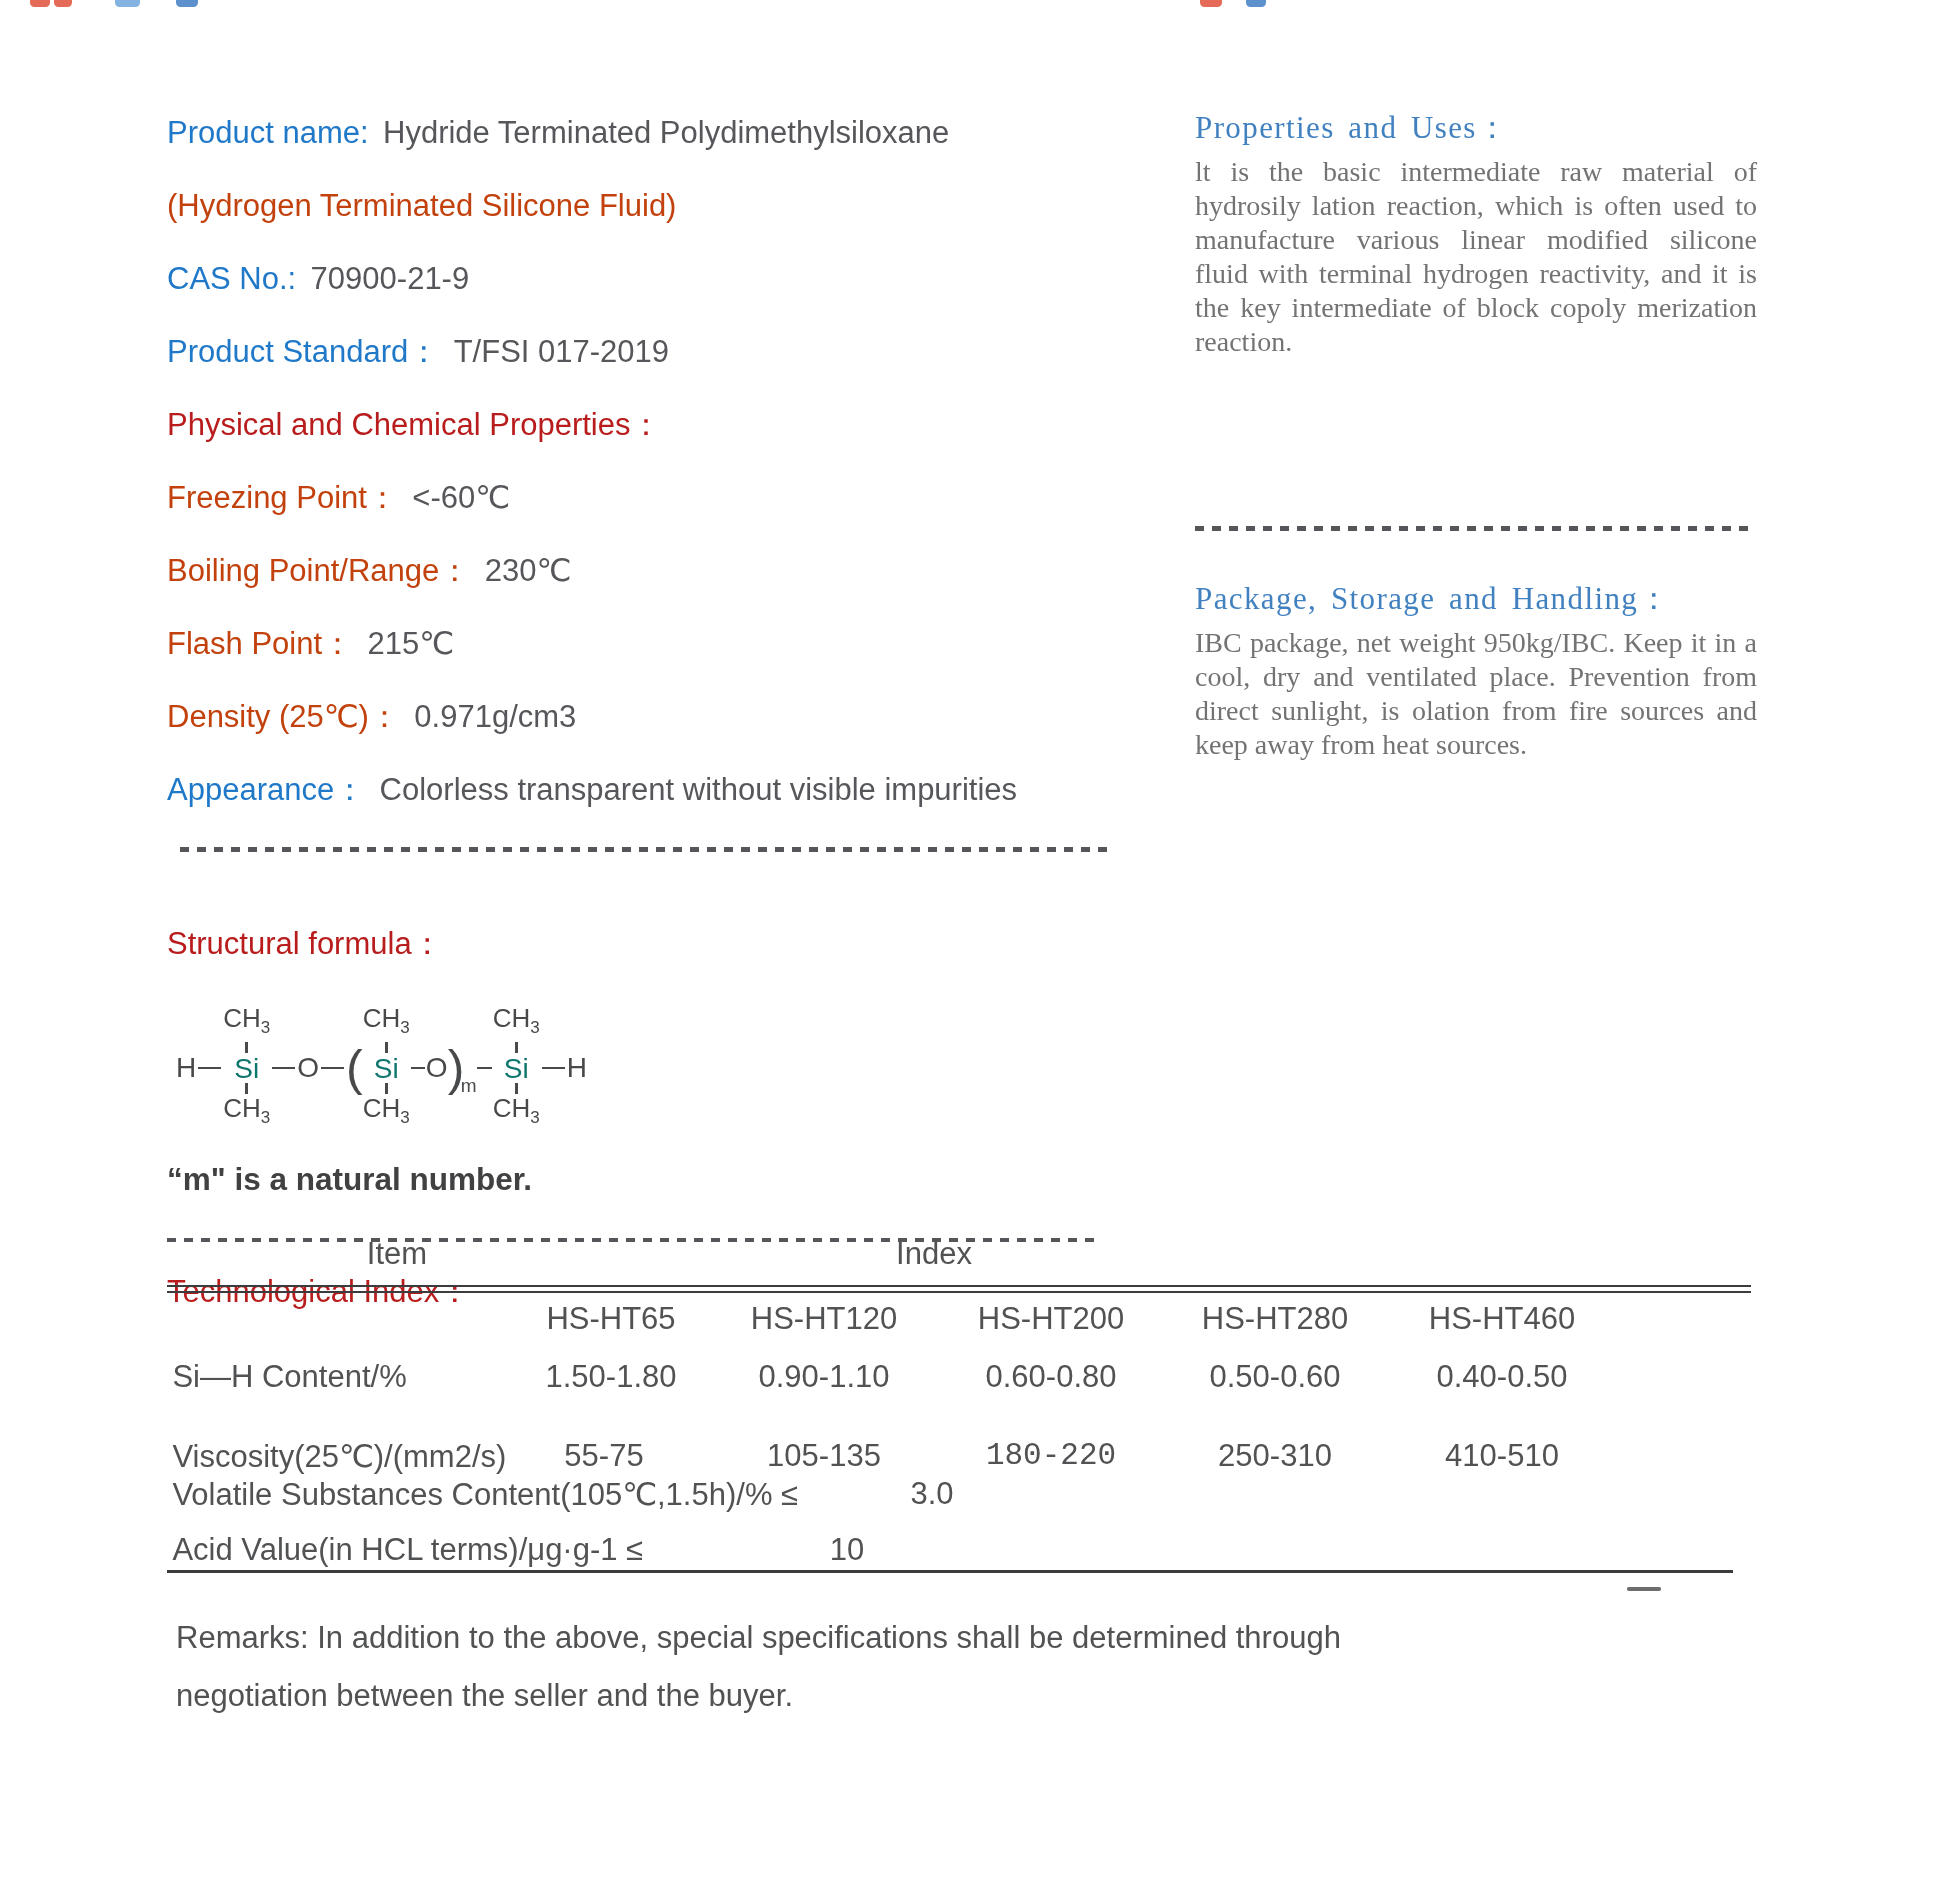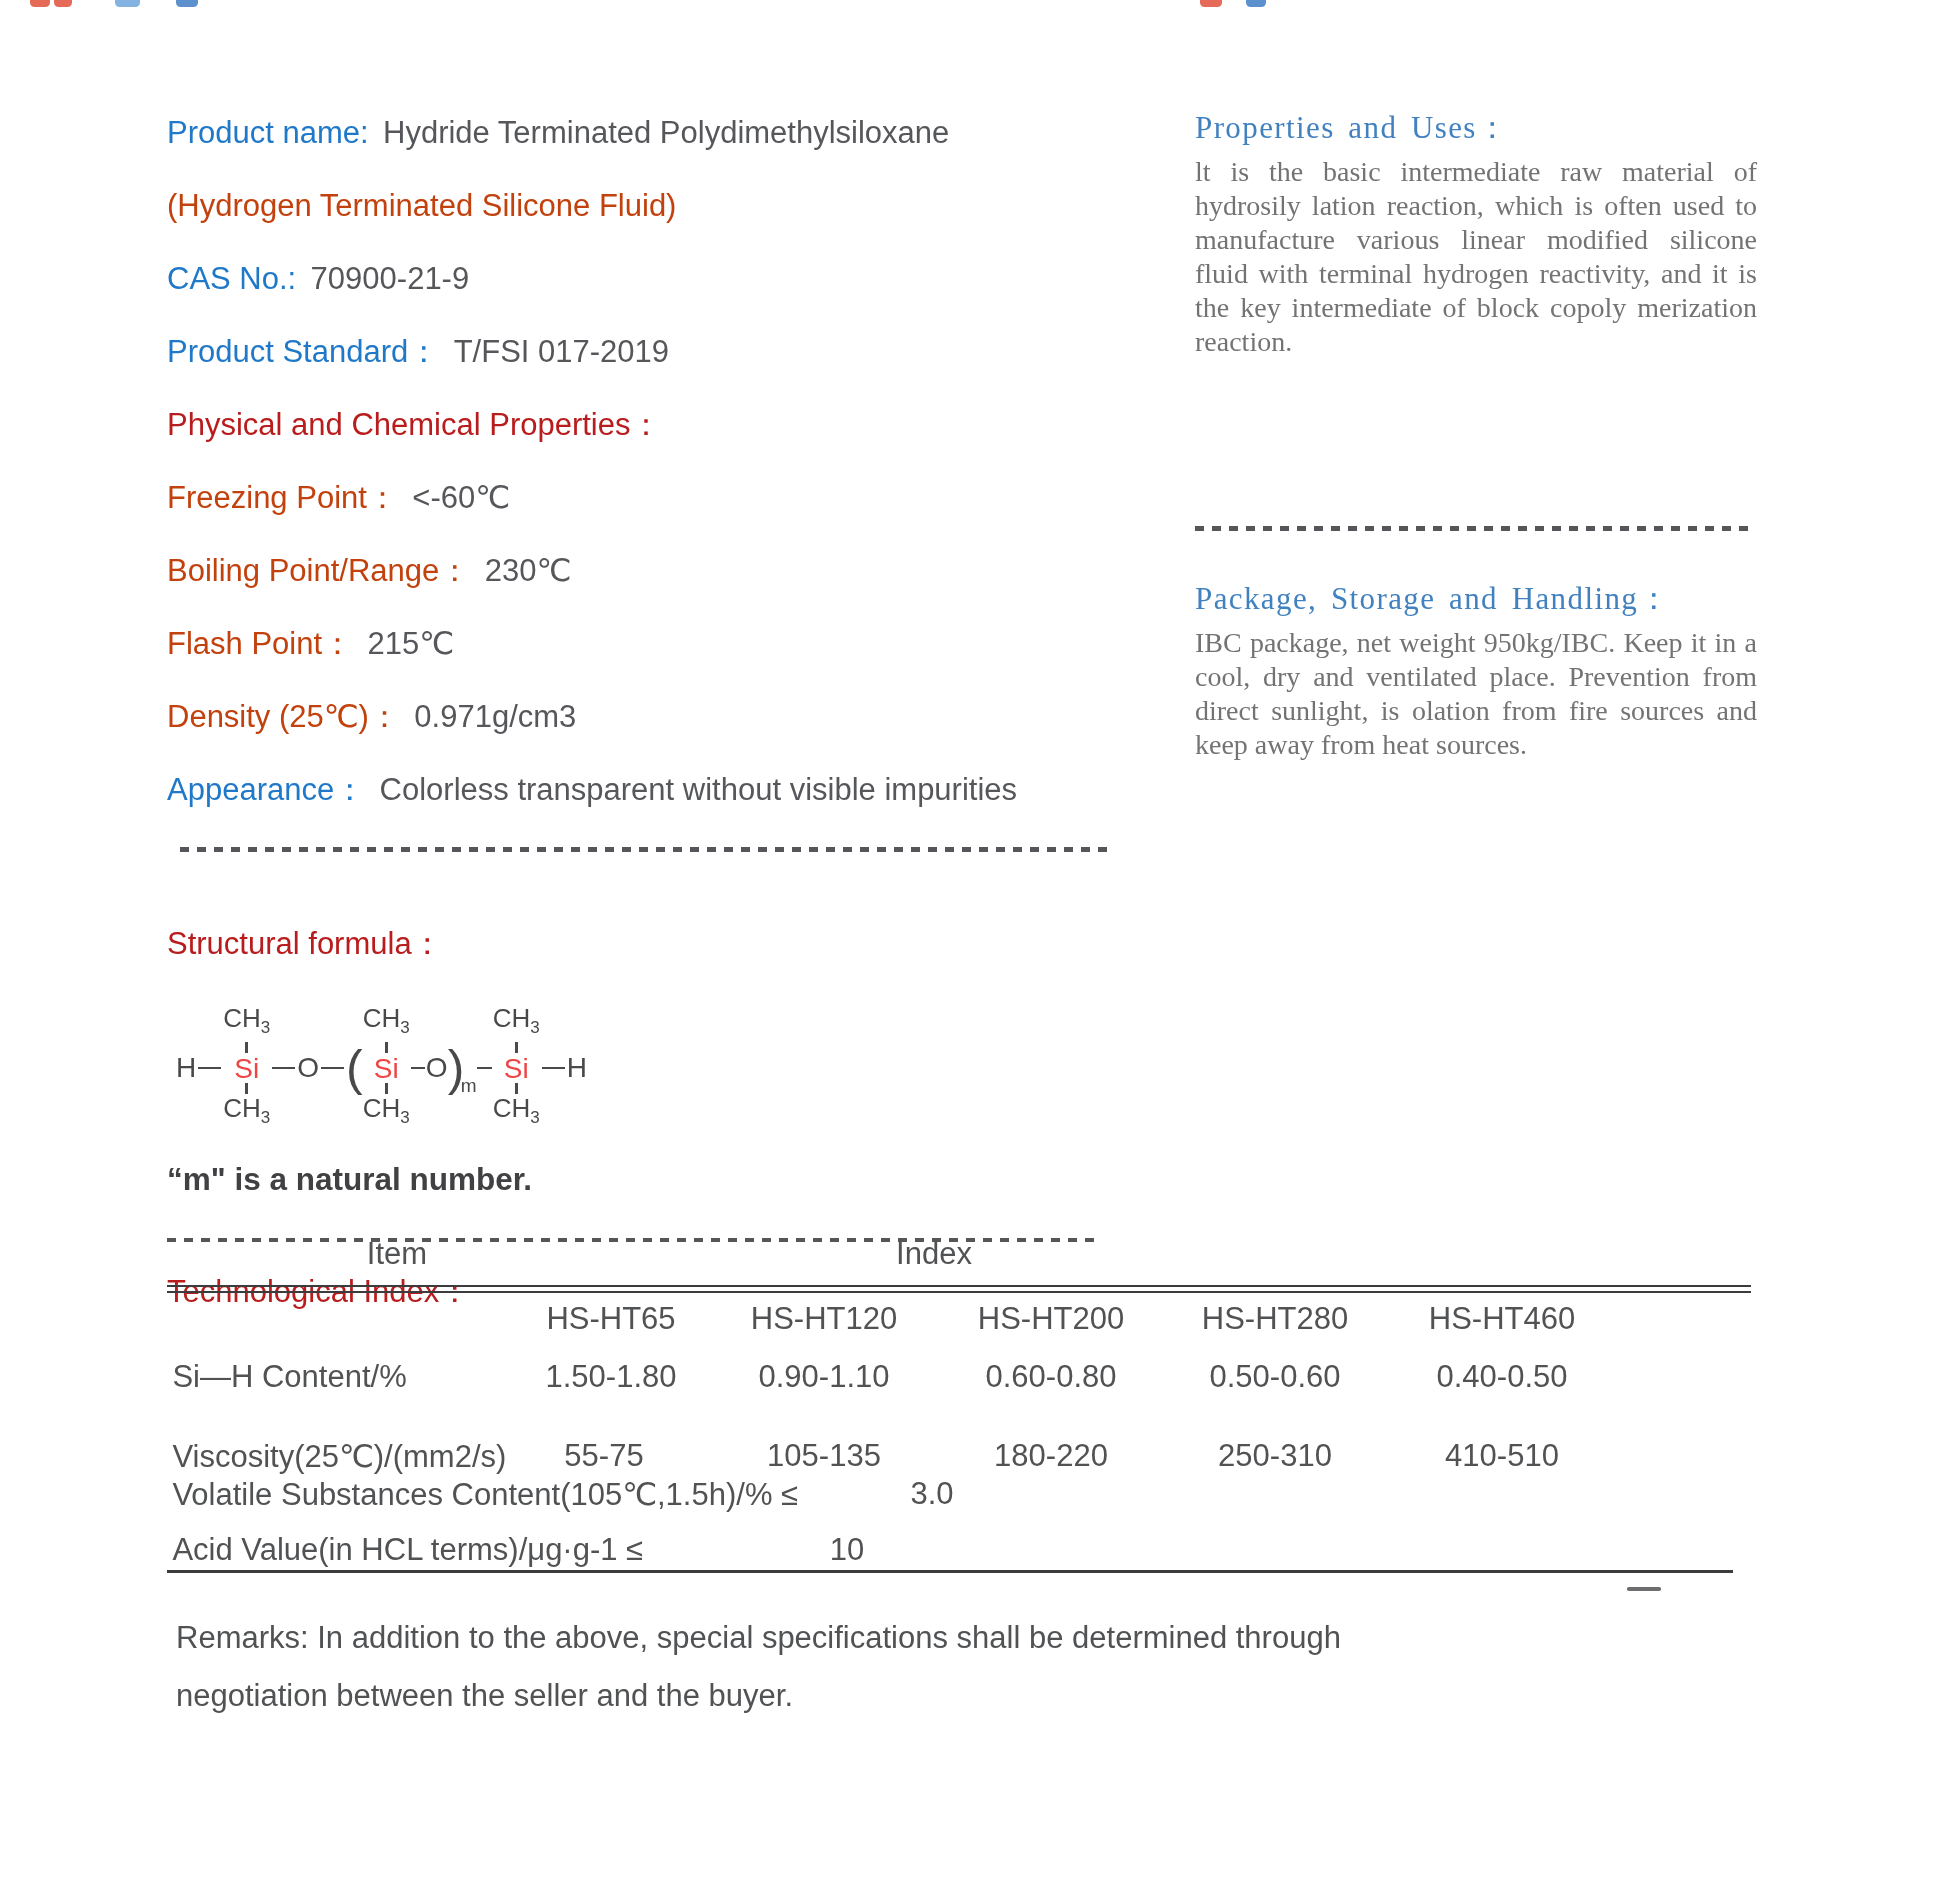--- a/index.html
+++ b/index.html
@@ -25,21 +25,21 @@
 
   
   .formula{display:flex;align-items:center;margin:23.4px 0 0 9px;height:135px;}
   .atom{font-size:28px;color:#48494b;}
   .bond{width:23.4px;height:2.7px;background:#4a4a4c;margin:0 1.8px;}
   .bond-s{width:14.4px;height:2.7px;background:#4a4a4c;margin:0 0.9px;}
   .si-unit{display:flex;flex-direction:column;align-items:center;}
   .ch3{font-size:26px;line-height:27px;color:#48494b;}
   .ch3 sub{font-size:17px;}
   .vbar{width:2.7px;height:10.8px;background:#4a4a4c;margin:0.9px 0;}
-  .si{font-size:28px;line-height:29px;color:#ef4444;}
+  .si{font-size:28px;line-height:29px;color:#0f766e;}
   .paren{font-size:50px;font-weight:400;color:#48494b;line-height:50px;}
   .paren-wrap{display:flex;align-items:center;}
   .msub{font-size:19px;color:#48494b;margin:36px 0 0 -3.6px;}
 
   .formula-note{font-size:31.5px;font-weight:bold;color:#414143;margin:25px 0 0 0;}
 
   
   .table-section{position:absolute;left:167px;top:1231px;width:1620px;height:504px;}
   .trow{position:absolute;left:0;width:100%;height:36px;font-size:31px;color:#515254;white-space:nowrap;}
   .tcell{position:absolute;transform:translateX(-50%);}
@@ -181,21 +181,21 @@
       <span class="tcell" style="left:657px;">0.90-1.10</span>
       <span class="tcell" style="left:884px;">0.60-0.80</span>
       <span class="tcell" style="left:1108px;">0.50-0.60</span>
       <span class="tcell" style="left:1335px;">0.40-0.50</span>
     </div>
 
     <div class="trow" style="top:187px;margin-top:20px;">
       <span class="tlabel">Viscosity(25℃)/(mm2/s)</span>
       <span class="tcell" style="left:437px;">55-75</span>
       <span class="tcell" style="left:657px;">105-135</span>
-      <span class="tcell" style="left:884px;">180-220</span>
+      <span class="tcell" style="left:884px;font-family:Liberation Mono, monospace;">180-220</span>
       <span class="tcell" style="left:1108px;">250-310</span>
       <span class="tcell" style="left:1335px;">410-510</span>
     </div>
 
     <div class="trow" style="top:245px;">
       <span class="tlabel">Volatile Substances Content(105℃,1.5h)/% ≤</span>
       <span class="tcell" style="left:765px;">3.0</span>
     </div>
 
     <div class="trow" style="top:301px;">

